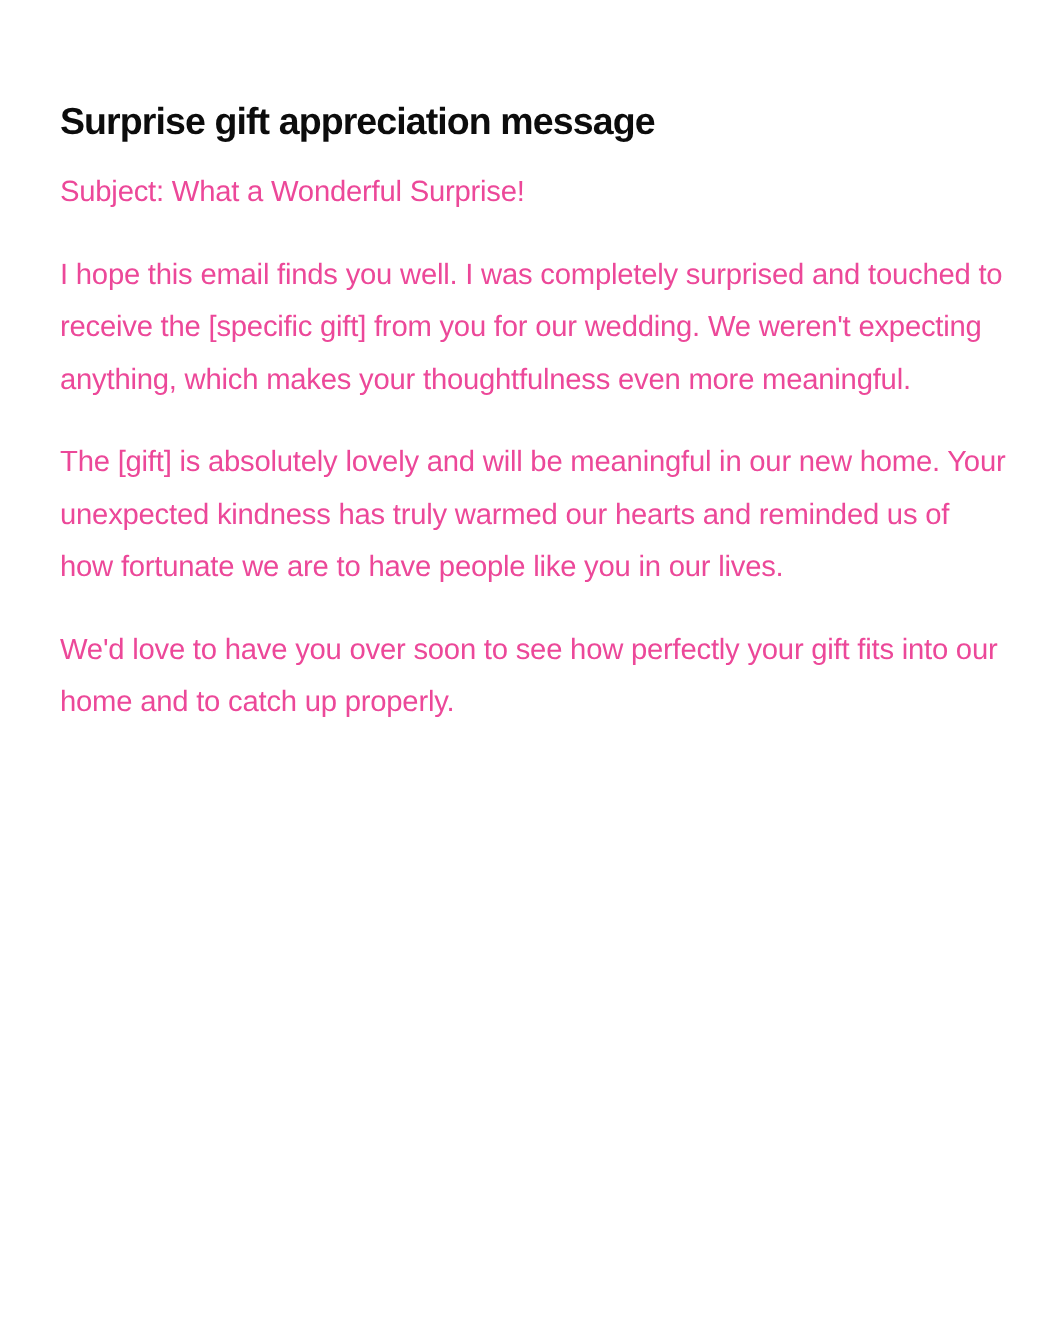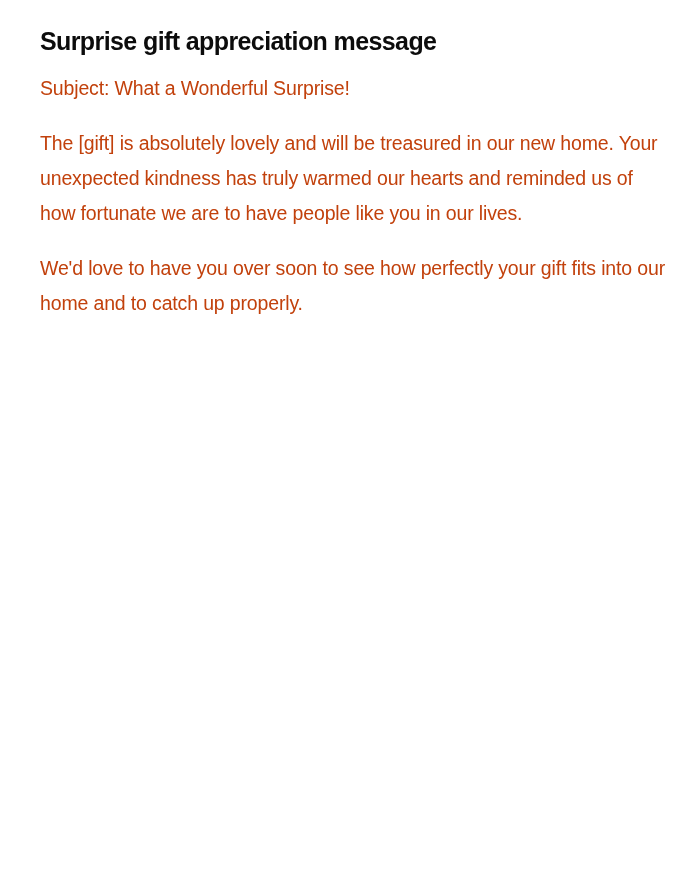--- a/index.html
+++ b/index.html
@@ -11,38 +11,40 @@
       width: 700px;
       height: 887px;
       overflow: hidden;
       color: #111111;
       font-family: "Liberation Sans", sans-serif;
     }
     .page {
       padding: 24px 28px 0 40px;
       box-sizing: border-box;
       width: 700px;
+      margin-top: 40px;
     }
     h1.title {
       margin: 0 0 13px 0;
       font-size: 25px;
       line-height: 34px;
       font-weight: bold;
       letter-spacing: -0.6px;
       color: #0c0c0c;
     }
     p.para {
       margin: 0 0 20px 0;
       font-size: 19.5px;
       line-height: 35px;
       letter-spacing: -0.15px;
-      color: #c2410c;
+      color: #ec4899;
     }
   </style>
 </head>
 <body>
 
 <div class="page">
   <h1 class="title">Surprise gift appreciation message</h1>
   <p class="para">Subject: What a Wonderful Surprise!</p>
-  <p class="para">The [gift] is absolutely lovely and will be treasured in our new home. Your unexpected kindness has truly warmed our hearts and reminded us of how fortunate we are to have people like you in our lives.</p>
+  <p class="para">I hope this email finds you well. I was completely surprised and touched to receive the [specific gift] from you for our wedding. We weren't expecting anything, which makes your thoughtfulness even more meaningful.</p>
+  <p class="para">The [gift] is absolutely lovely and will be meaningful in our new home. Your unexpected kindness has truly warmed our hearts and reminded us of how fortunate we are to have people like you in our lives.</p>
   <p class="para">We'd love to have you over soon to see how perfectly your gift fits into our home and to catch up properly.</p>
 </div>
 
 </body></html>

